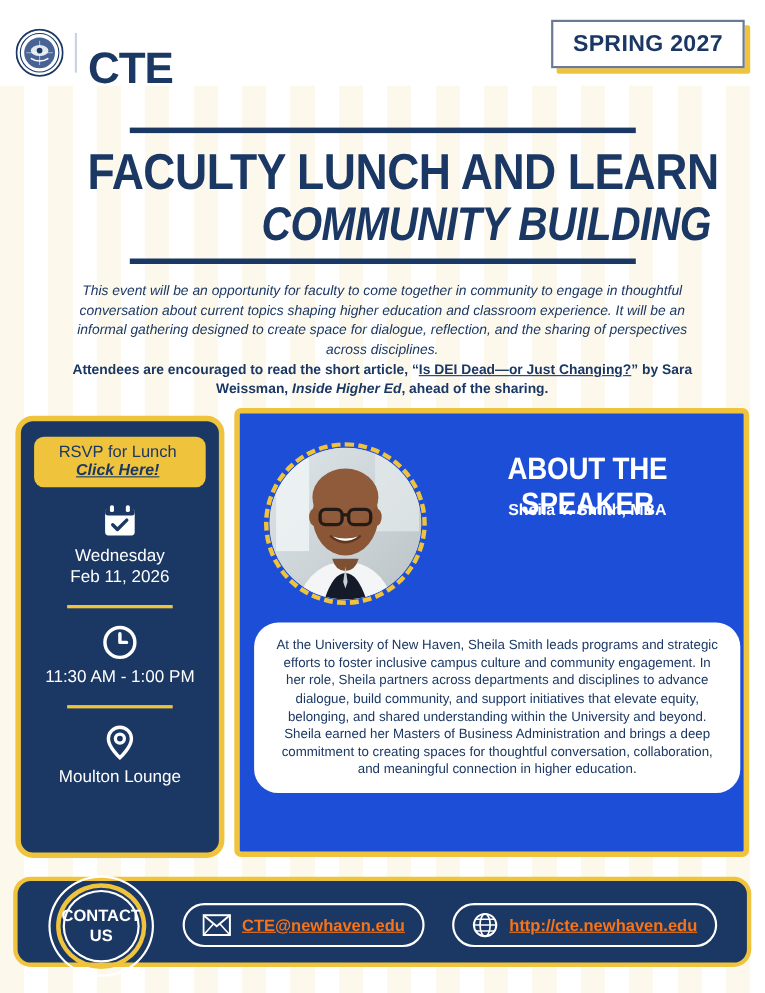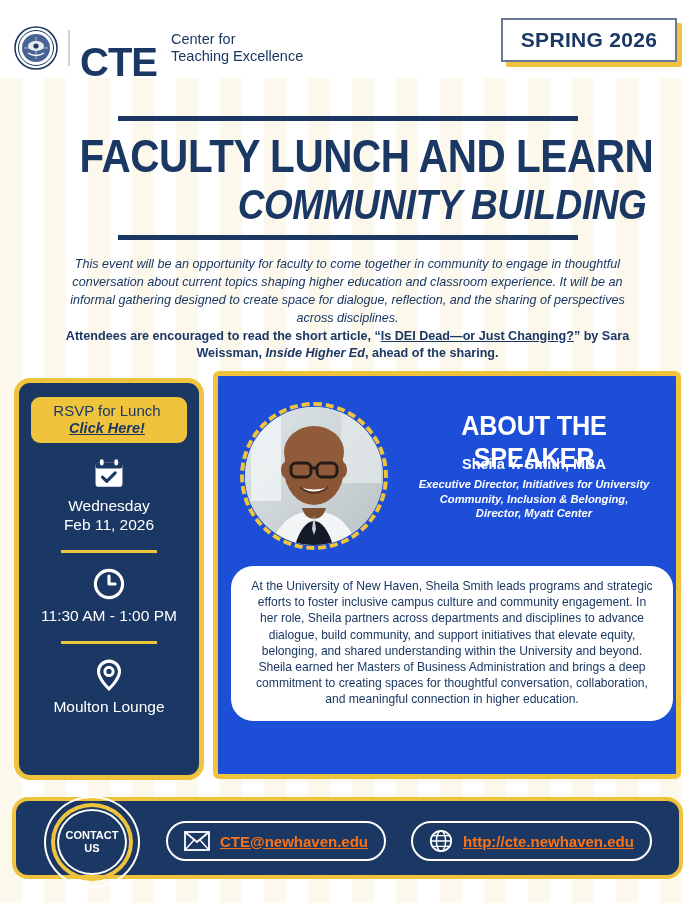--- a/index.html
+++ b/index.html
@@ -160,21 +160,21 @@
     position: absolute; left: 7px; top: 7px; right: 7px; bottom: 7px;
     border-radius: 50%; border: 4px solid #f0c33c; box-sizing: border-box;
   }
   .contact-ring-inner {
     position: absolute; left: 13px; top: 13px; right: 13px; bottom: 13px;
     border-radius: 50%; border: 2px solid #ffffff; box-sizing: border-box;
     background: #1b3864;
     display: flex; flex-direction: column; align-items: center; justify-content: center;
   }
   .contact-l1, .contact-l2 {
-    color: #ffffff; font-size: 11px; font-weight: 700; line-height: 1.2;
+    color: #ffffff; font-size: 15px; font-weight: 700; line-height: 1.2;
   }
   .pill {
     position: absolute; top: 20px; height: 40px;
     border: 2px solid #ffffff; border-radius: 22px;
     display: flex; align-items: center; gap: 10px;
     padding: 0 16px; box-sizing: border-box;
   }
   .pill-email { left: 150px; }
   .pill-url { left: 395px; }
   .pill-text {
@@ -193,28 +193,24 @@
         <circle cx="22" cy="22" r="21" fill="none" stroke="#1b3864" stroke-width="1.6"></circle>
         <circle cx="22" cy="22" r="17.5" fill="none" stroke="#1b3864" stroke-width="1"></circle>
         <circle cx="22" cy="22" r="14" fill="#2d4f86" opacity="0.88"></circle>
         <path d="M10 22 h24 M22 11 v22" stroke="#ffffff" stroke-width="1" opacity="0.55"></path>
         <ellipse cx="22" cy="20" rx="8" ry="5" fill="#ffffff" opacity="0.85"></ellipse>
         <circle cx="22" cy="20" r="2.6" fill="#1b3864"></circle>
         <path d="M14 27 q8 5 16 0" stroke="#ffffff" stroke-width="1.4" fill="none"></path>
       </svg>
       <div class="brand-divider"></div>
       <div class="cte-mark">CTE</div>
-      <div class="cte-sub">
-        <div>Center for</div>
-        <div>Teaching Excellence</div>
-      </div>
     </div>
     <div class="term-badge-wrap">
       <div class="term-badge-shadow"></div>
-      <div class="term-badge">SPRING 2026</div>
+      <div class="term-badge">SPRING 2027</div>
     </div>
   </div>
 
   <div class="title-block">
     <div class="rule"></div>
     <div class="title-main">FACULTY LUNCH AND LEARN</div>
     <div class="title-sub">COMMUNITY BUILDING</div>
     <div class="rule bottom"></div>
   </div>
 
@@ -285,25 +281,20 @@
           <path d="M55 80 q14 9 28 0 q-14 5 -28 0 z" fill="#ffffff"></path>
           <path d="M55 80 q14 12 28 0" stroke="#5c3523" stroke-width="2" fill="none"></path>
           <path d="M69 108 l-2 14 l2 6 l2 -6 z" fill="#c9ced3"></path>
         </svg>
       </div>
       <div class="photo-ring"></div>
     </div>
 
     <div class="about-title">ABOUT THE SPEAKER</div>
     <div class="speaker-name">Sheila Y. Smith, MBA</div>
-    <div class="speaker-role">
-      <div>Executive Director, Initiatives for University</div>
-      <div>Community, Inclusion &amp; Belonging,</div>
-      <div>Director, Myatt Center</div>
-    </div>
 
     <div class="bio-card">At the University of New Haven, Sheila Smith leads programs and strategic efforts to foster inclusive campus culture and community engagement. In her role, Sheila partners across departments and disciplines to advance dialogue, build community, and support initiatives that elevate equity, belonging, and shared understanding within the University and beyond. Sheila earned her Masters of Business Administration and brings a deep commitment to creating spaces for thoughtful conversation, collaboration, and meaningful connection in higher education.</div>
   </div>
 
   <div class="footer">
     <div class="contact-badge">
       <div class="contact-ring-outer"></div>
       <div class="contact-ring-gold"></div>
       <div class="contact-ring-inner">
         <div class="contact-l1">CONTACT</div>

